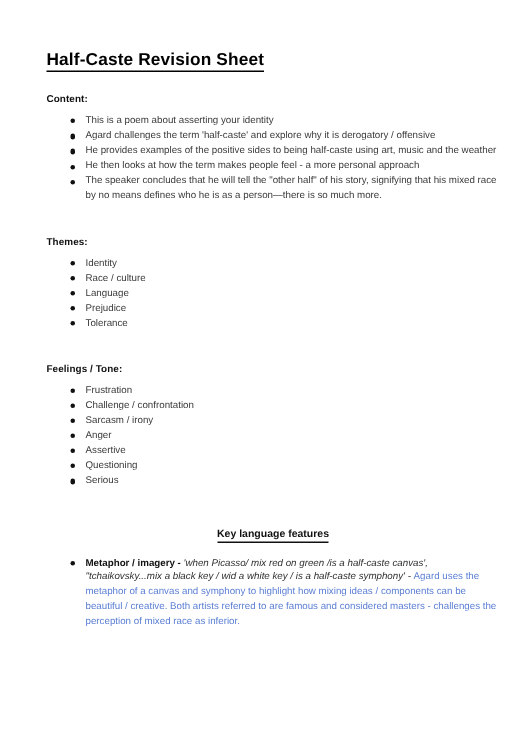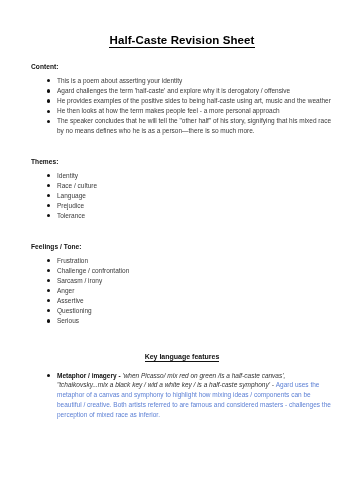--- a/index.html
+++ b/index.html
@@ -16,21 +16,21 @@
     -webkit-font-smoothing: antialiased;
   }
   .page {
     box-sizing: border-box;
     width: 353px;
     height: 500px;
     padding: 34px 20px 0 31px;
     background: #ffffff;
   }
   .doc-title {
-    text-align: center;
+    text-align: left;
     font-size: 11.5px;
     font-weight: bold;
     letter-spacing: 0.1px;
     color: #000000;
     margin: 0 0 17px 0;
   }
   .doc-title span {
     border-bottom: 1.3px solid #000;
     padding-bottom: 1px;
   }

